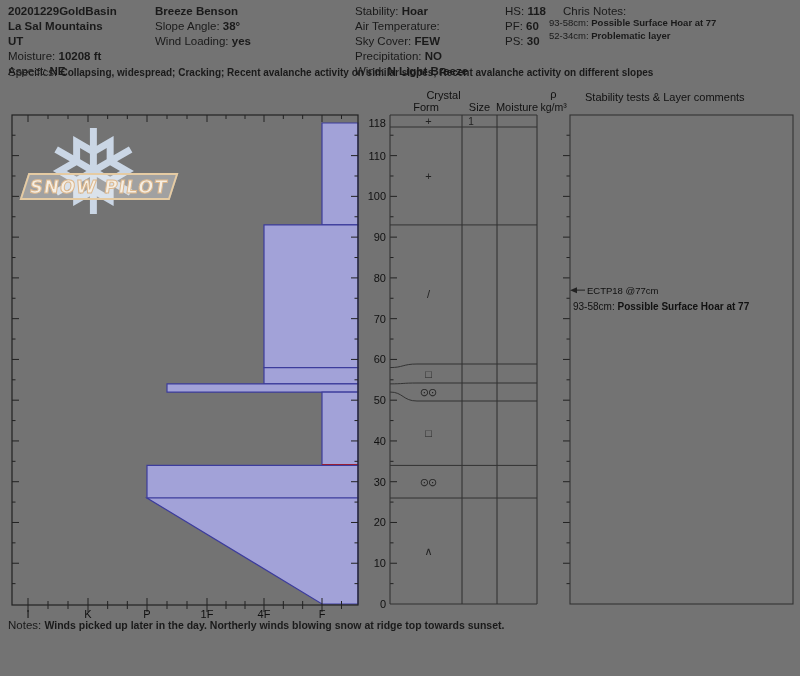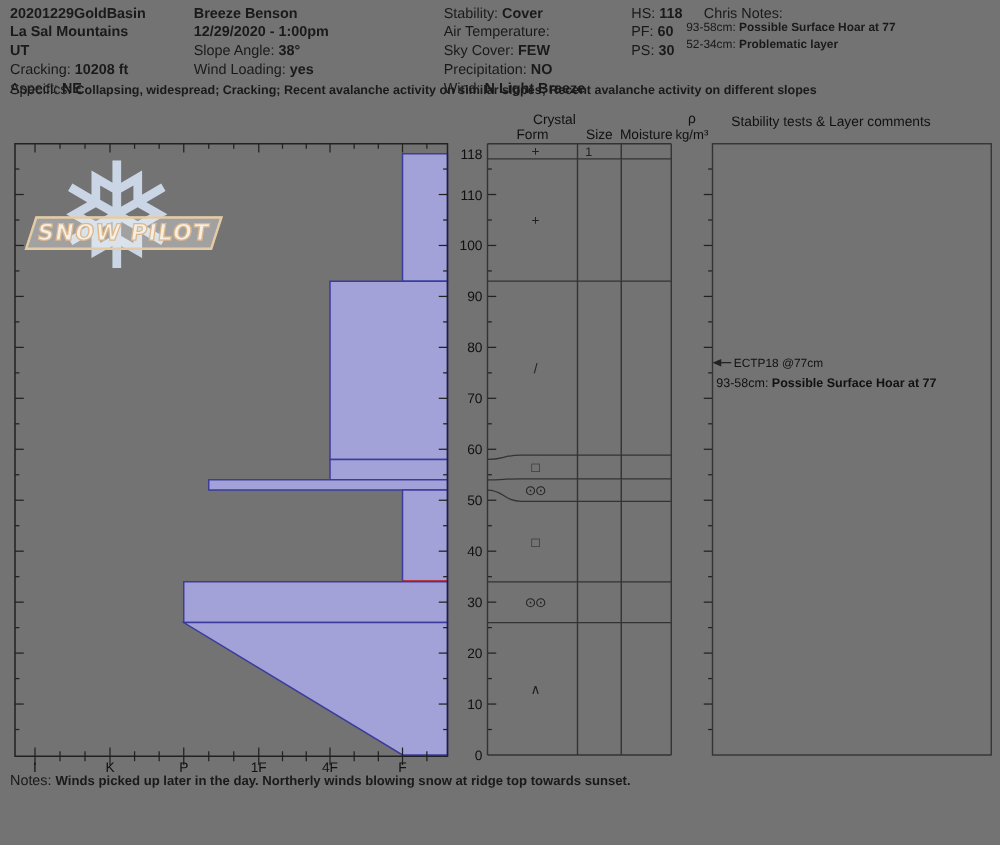--- a/index.html
+++ b/index.html
@@ -29,33 +29,32 @@
 </style>
 </head>
 <body>
 
 <div id="stage">
 
   <div class="abs hcol" style="left:8px;top:4px;">
     <div><b>20201229GoldBasin</b></div>
     <div><b>La Sal Mountains</b></div>
     <div><b>UT</b></div>
-    <div><span class="lbl">Cracking:</span> <span class="val">10208 ft</span></div>
+    <div><span class="lbl">Moisture:</span> <span class="val">10208 ft</span></div>
     <div><span class="lbl">Aspect:</span> <span class="val">NE</span></div>
   </div>
 
   <div class="abs hcol" style="left:155px;top:4px;">
     <div><b>Breeze Benson</b></div>
-    <div><b>12/29/2020 - 1:00pm</b></div>
     <div><span class="lbl">Slope Angle:</span> <span class="val">38°</span></div>
     <div><span class="lbl">Wind Loading:</span> <span class="val">yes</span></div>
   </div>
 
   <div class="abs hcol" style="left:355px;top:4px;">
-    <div><span class="lbl">Stability:</span> <span class="val">Cover</span></div>
+    <div><span class="lbl">Stability:</span> <span class="val">Hoar</span></div>
     <div><span class="lbl">Air Temperature:</span> <span class="val"></span></div>
     <div><span class="lbl">Sky Cover:</span> <span class="val">FEW</span></div>
     <div><span class="lbl">Precipitation:</span> <span class="val">NO</span></div>
     <div><span class="lbl">Wind:</span>&nbsp;<span class="val">N Light Breeze</span></div>
   </div>
 
   <div class="abs hcol" style="left:505px;top:4px;">
     <div><span class="lbl">HS:</span> <span class="val">118</span></div>
     <div><span class="lbl">PF:</span> <span class="val">60</span></div>
     <div><span class="lbl">PS:</span> <span class="val">30</span></div>

